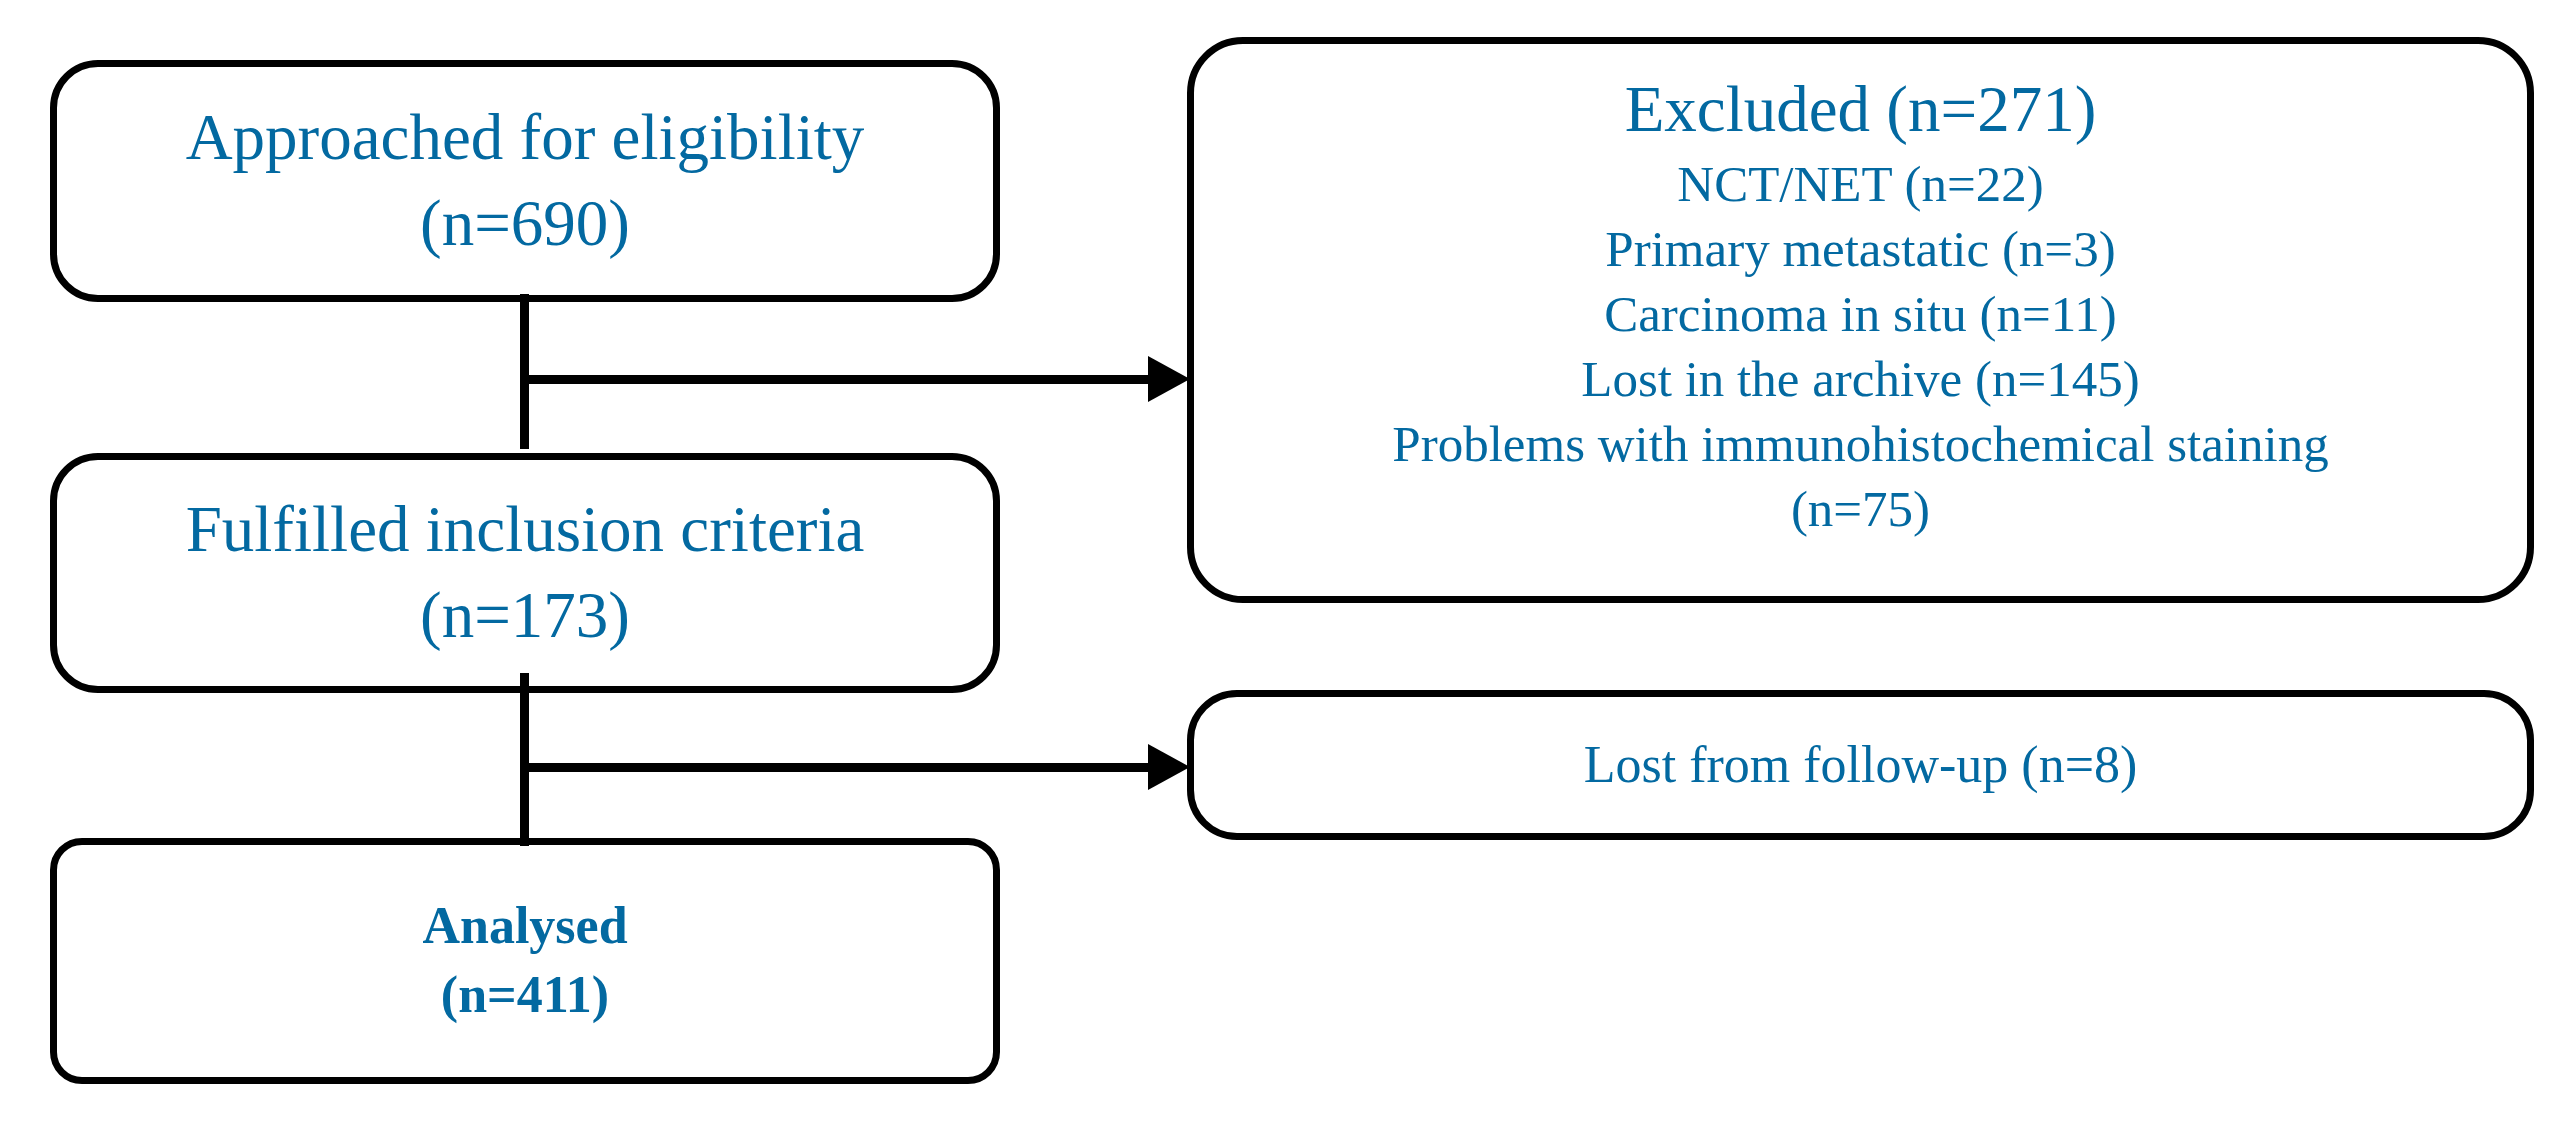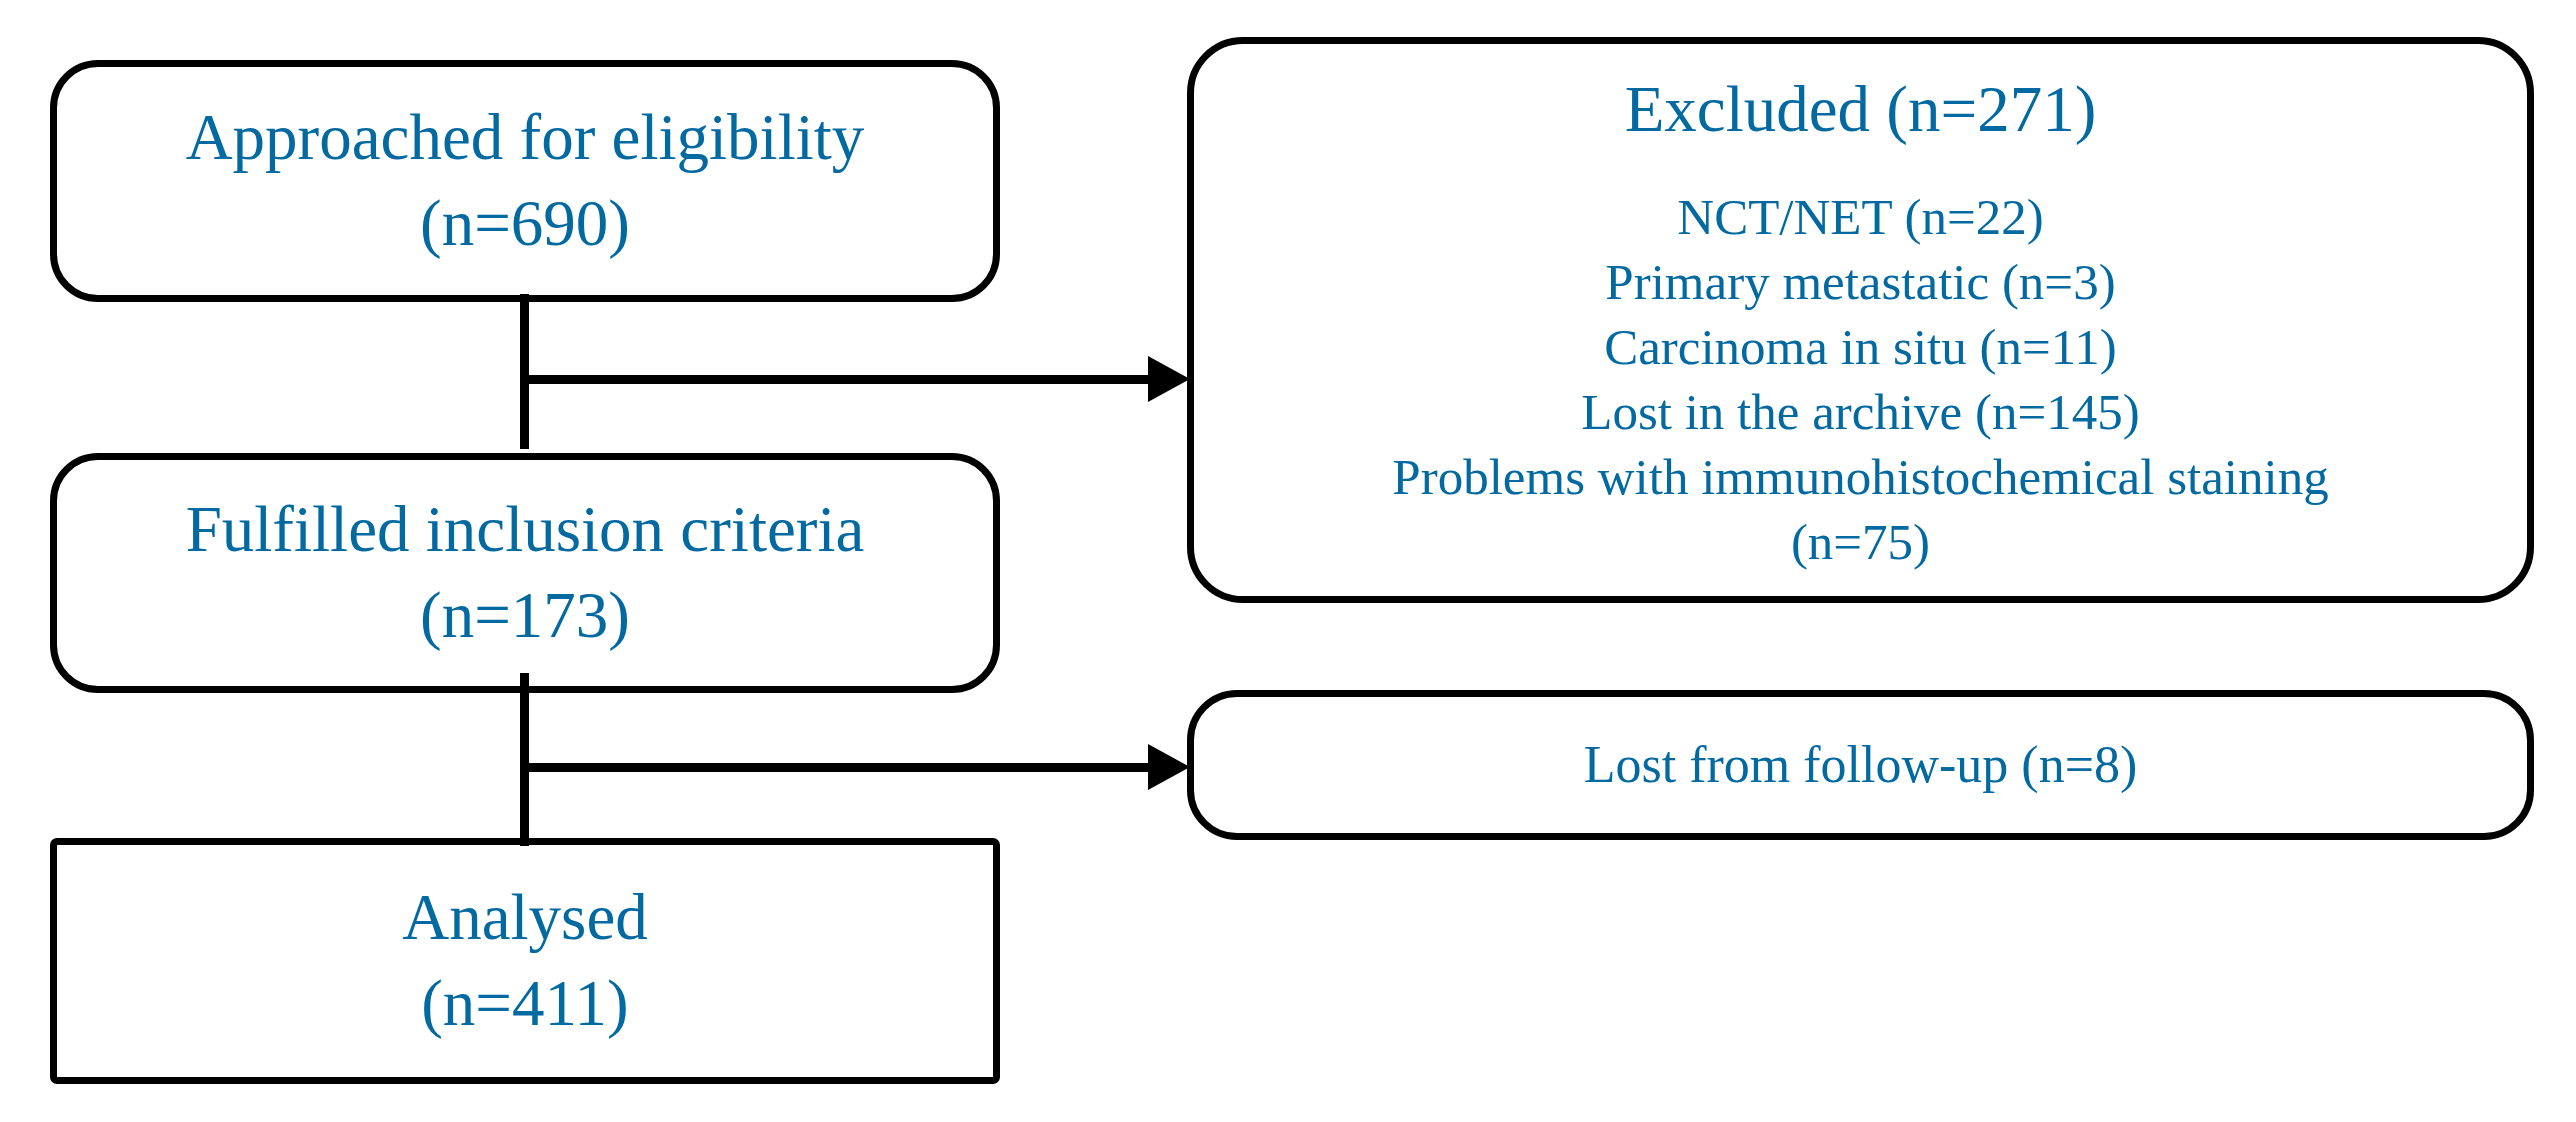--- a/index.html
+++ b/index.html
@@ -33,33 +33,32 @@
     border-radius: 48px;
     font-size: 65px; line-height: 1.32;
   }
   .box-fulfilled {
     left: 50px; top: 441px; width: 950px; height: 240px;
     border-radius: 48px;
     font-size: 65px; line-height: 1.32; margin-top: 12px;
   }
   .box-analysed {
     left: 50px; top: 838px; width: 950px; height: 246px;
-    border-radius: 7px;
-    font-size: 65px; line-height: 1.32;
+    border-radius: 32px;
+    font-size: 52px; line-height: 1.32; font-weight: bold;
   }
   .box-excluded {
     left: 1187px; top: 37px; width: 1347px; height: 566px;
     border-radius: 56px;
     justify-content: flex-start;
     padding-top: 23px;
   }
   .excl-title {
     font-size: 65px;
     line-height: 1.3;
-    margin-bottom: 33px;
   }
   .excl-list {
     display: flex;
     flex-direction: column;
     align-items: center;
   }
   .excl-item {
     font-size: 51px;
     line-height: 65px;
     white-space: pre-line;

